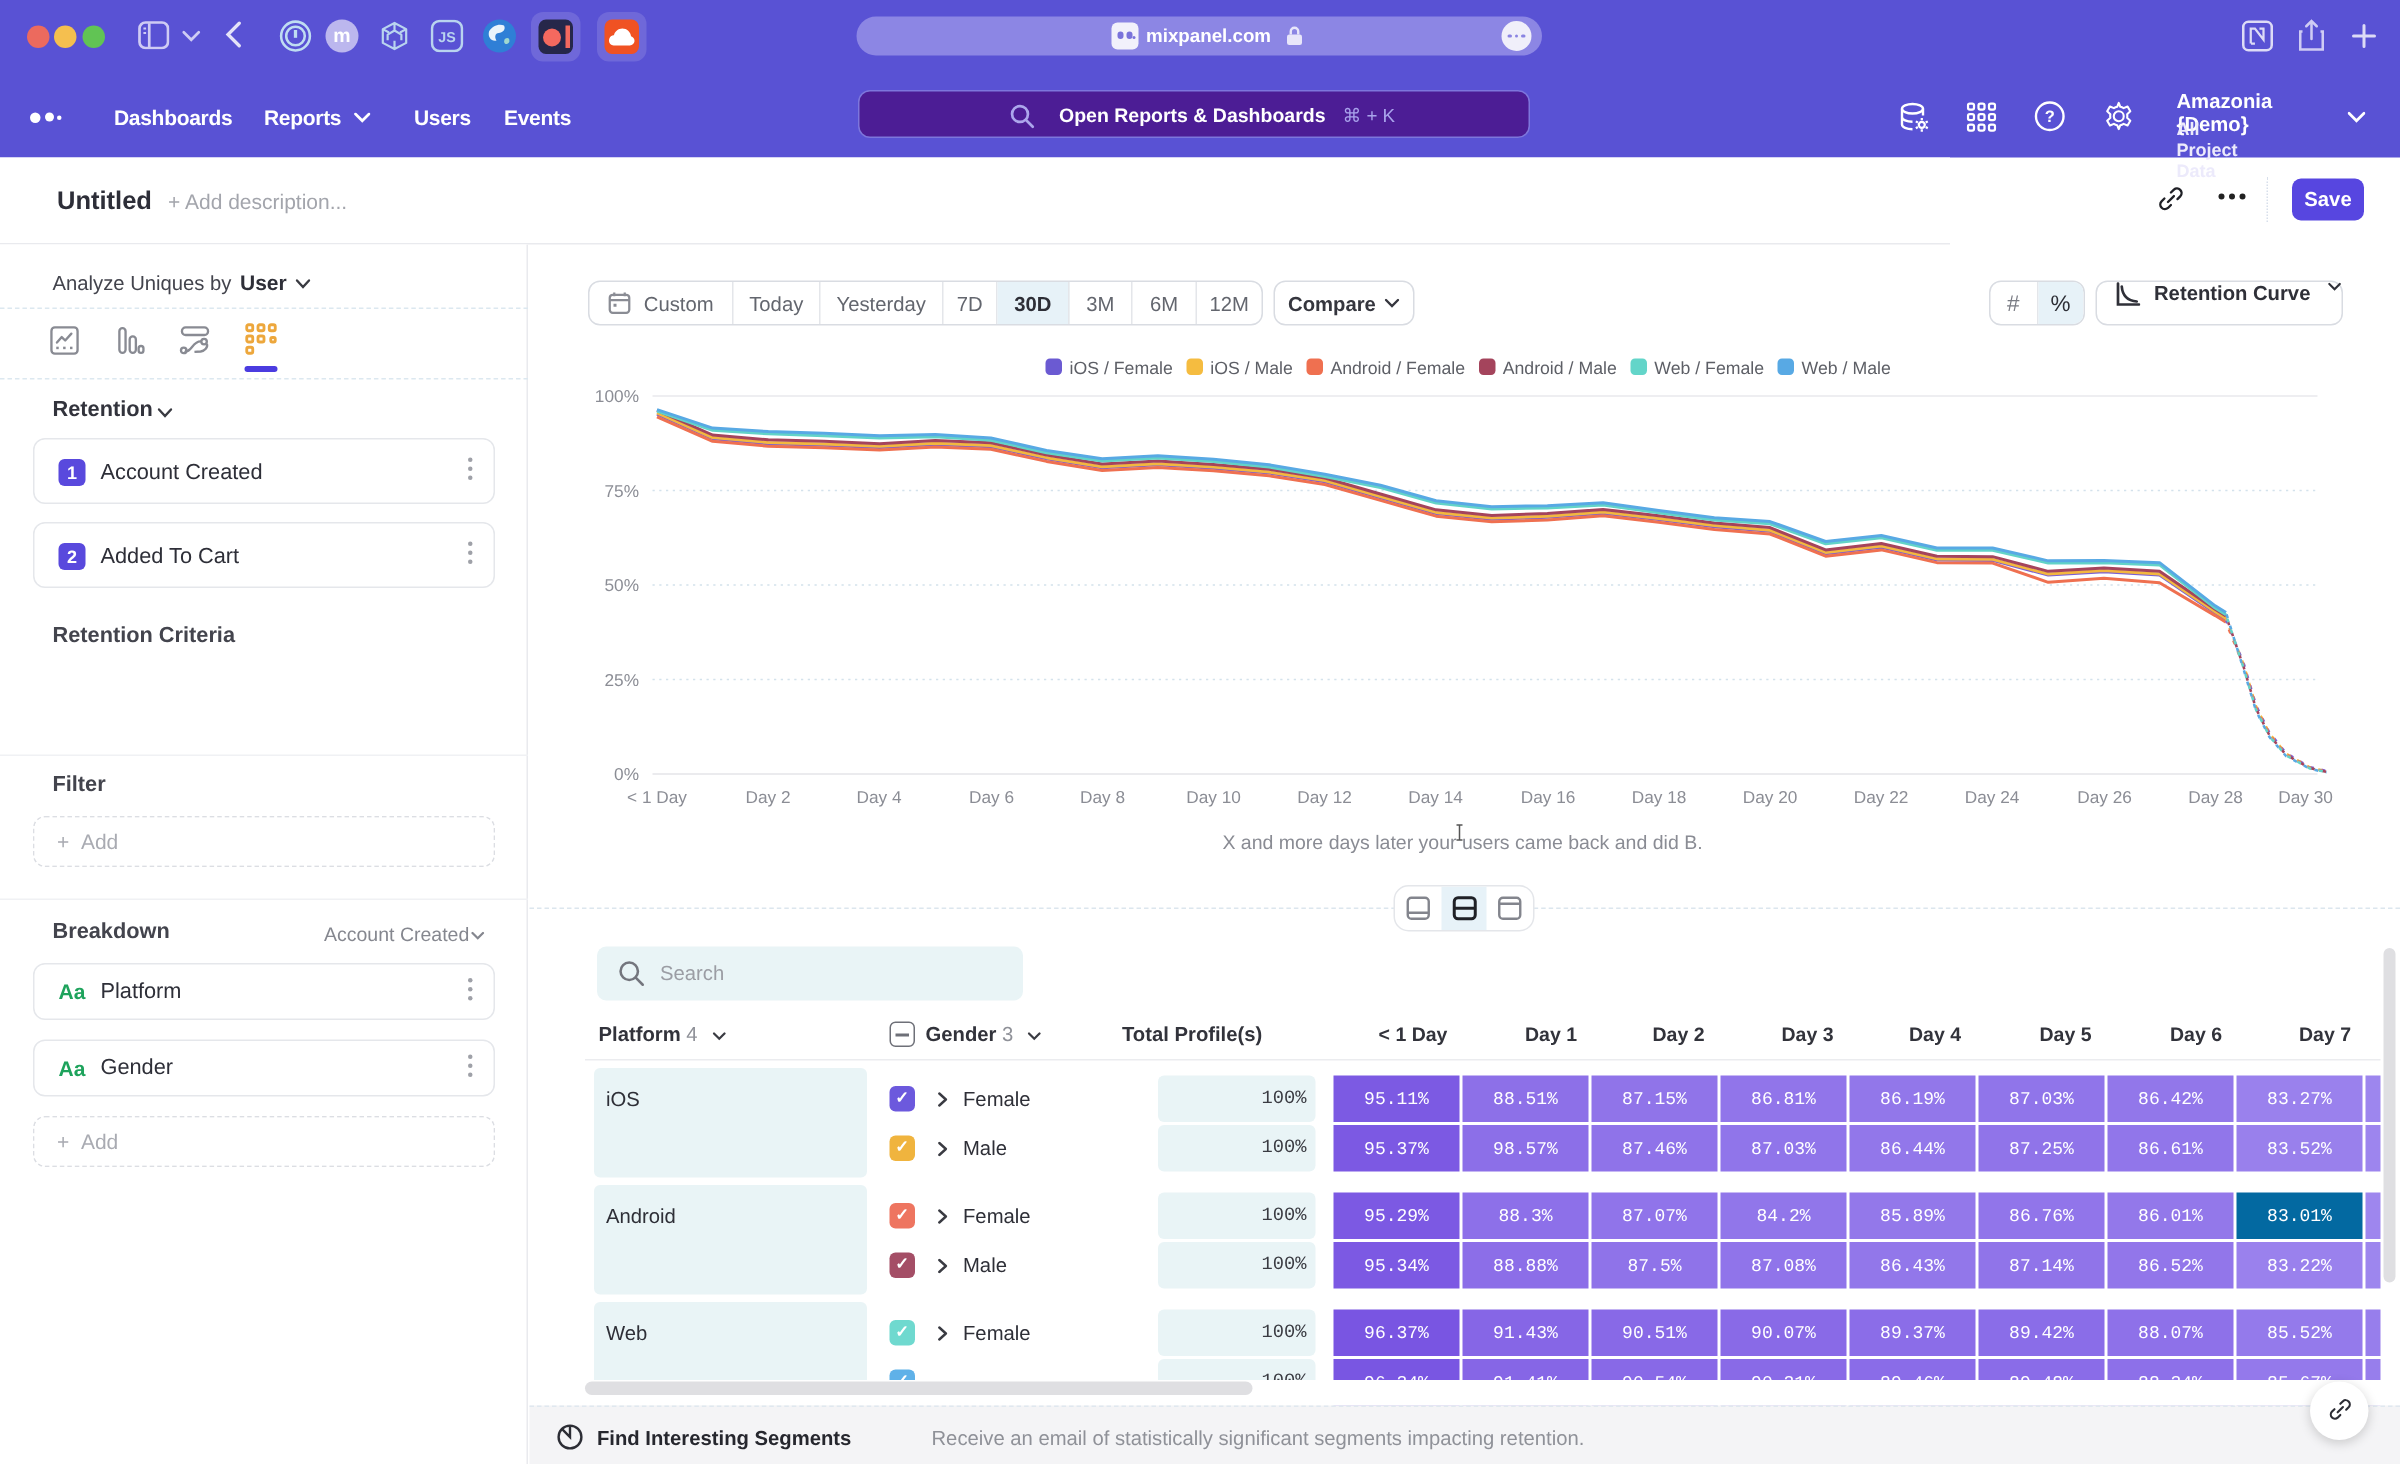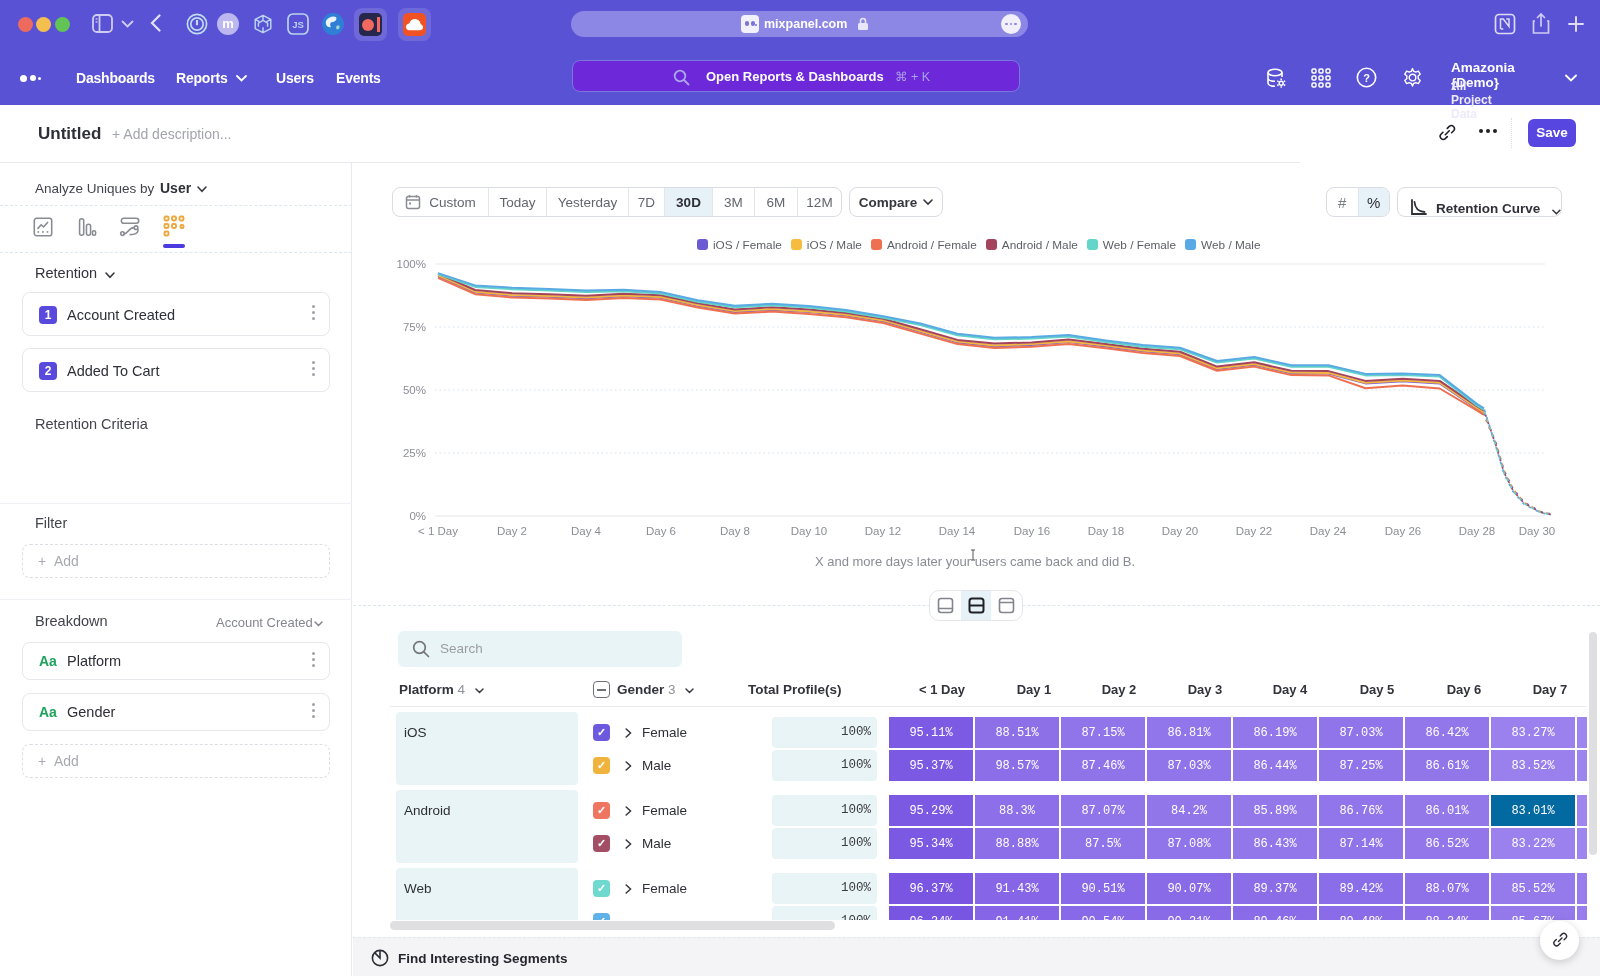--- a/index.html
+++ b/index.html
@@ -7,37 +7,37 @@
 body { font-family:"Liberation Sans", sans-serif; background:#fff; }
 #page { position:relative; width:1600px; height:976px; overflow:hidden; }
 .abs { position:absolute; }
 
 #chrome { position:absolute; left:0; top:0; width:1600px; height:105px; background:#5952d4; }
 .tl { position:absolute; top:17px; width:15px; height:15px; border-radius:50%; }
 .cicon { position:absolute; top:10px; color:#cfccf4; }
 #urlbar { position:absolute; left:571px; top:11px; width:457px; height:26px; background:#8c86e4; border-radius:13px; }
 #navrow { position:absolute; left:0; top:48px; width:1348px; height:57px; color:#fff; }
 .navitem { position:absolute; top:22px; font-size:14px; font-weight:bold; color:#fff; letter-spacing:-0.2px; }
-#navsearch { position:absolute; left:572px; top:12px; width:448px; height:32px; background:#6d28d9; border:1px solid #7d76dc; border-radius:8px; }
+#navsearch { position:absolute; left:572px; top:12px; width:448px; height:32px; background:#4c1d95; border:1px solid #7d76dc; border-radius:8px; }
 
 #titlerow { position:absolute; left:0; top:105px; width:1300px; height:58px; background:#fff; border-bottom:1px solid #e9eaee; }
 #savebtn { position:absolute; left:1528px; top:14px; width:48px; height:28px; background:#5746e0; color:#fff; border-radius:6px; font-size:13.5px; font-weight:bold; text-align:center; line-height:28px; }
 
 #sidebar { position:absolute; left:0; top:163px; width:352px; height:813px; background:#fff; border-right:1px solid #e9eaee; }
-.sb-h { font-weight:normal; font-size:14.5px; color:#32333c; }
+.sb-h { font-weight:bold; font-size:14.5px; color:#32333c; }
 .card { position:absolute; left:22px; width:308px; border:1px solid #e5e7eb; border-radius:8px; background:#fff; }
 .dots3 { position:absolute; right:14px; top:50%; transform:translateY(-50%); width:3px; color:#9fa1a8; }
 .dots3 i { display:block; width:3px; height:3px; border-radius:50%; background:#9fa1a8; margin:0 0 3px; }
 .dashadd { position:absolute; left:22px; width:308px; height:34px; border:1.5px dashed #dcdee3; border-radius:8px; color:#a9abb2; font-size:14px; line-height:32px; padding-left:15px; }
 
 #dategroup { position:absolute; left:392px; top:187px; height:30px; border:1px solid #d9dce2; border-radius:8px; display:flex; align-items:stretch; overflow:hidden; background:#fff; }
 .dcell { font-size:13.5px; color:#63666e; display:flex; align-items:center; justify-content:center; border-right:1px solid #e4e6ea; }
 #comparebtn { position:absolute; left:849px; top:187px; width:94px; height:30px; border:1px solid #d9dce2; border-radius:8px; font-size:13.5px; font-weight:bold; color:#35363e; display:flex; align-items:center; justify-content:center; gap:6px; }
 #numtoggle { position:absolute; left:1326px; top:187px; width:64px; height:30px; border:1px solid #d9dce2; border-radius:8px; display:flex; overflow:hidden; }
-#rcbtn { position:absolute; left:1397px; top:187px; width:165px; height:30px; border:1px solid #d9dce2; border-radius:8px; display:flex; align-items:flex-end; font-size:13.5px; font-weight:bold; color:#2f3038; white-space:nowrap; }
+#rcbtn { position:absolute; left:1397px; top:187px; width:165px; height:30px; border:1px solid #d9dce2; border-radius:8px; display:flex; align-items:flex-start; font-size:13.5px; font-weight:bold; color:#2f3038; white-space:nowrap; }
 
 #legend { position:absolute; left:697px; top:238px; display:flex; gap:9px; font-size:11.8px; color:#5d5f66; align-items:center; }
 .lsw { width:11px; height:11px; border-radius:3px; display:inline-block; margin-right:5px; vertical-align:-1px; }
 
 .shim { position:absolute; background:#e9f4f6; border-radius:4px; }
 .tc { position:absolute; font-family:"Liberation Mono", monospace; font-size:12px; color:#fff; display:flex; align-items:center; justify-content:center; }
 .thead { position:absolute; top:682px; font-size:13.5px; font-weight:bold; color:#32333b; }
 .dhead { position:absolute; top:682px; width:84px; text-align:center; font-size:13px; font-weight:bold; color:#32333b; }
 .plabel { position:absolute; font-size:13.5px; color:#2e2f37; }
 .cb { position:absolute; width:17px; height:17px; border-radius:4px; color:#fff; font-size:11px; font-weight:bold; text-align:center; line-height:17px; }
@@ -555,20 +555,21 @@
 
 <div class="abs" style="left:390px;top:921px;width:445px;height:9px;border-radius:5px;background:#dfdfe2"></div>
 <div class="abs" style="left:1589px;top:632px;width:8px;height:223px;border-radius:4px;background:#dfdfe2"></div>
 
 <div id="bottombar">
   <svg class="abs" style="left:18px;top:11px" width="18" height="18" viewBox="0 0 18 18">
         <circle cx="9" cy="9" r="7.6" fill="none" stroke="#2c2d35" stroke-width="1.6"></circle>
         <path d="M9 1.4 V9 L3.6 3.6" fill="none" stroke="#2c2d35" stroke-width="1.6"></path>
       </svg>
   <span class="abs" style="left:45px;top:13px;font-size:13.5px;font-weight:bold;color:#26272e">Find Interesting Segments</span>
+  <span class="abs" style="left:268px;top:13px;font-size:13.5px;color:#8f9198">Receive an email of statistically significant segments impacting retention.</span>
 </div>
 <div class="abs" style="left:1540px;top:921px;width:39px;height:39px;border-radius:50%;background:#fff;box-shadow:0 2px 8px rgba(0,0,0,0.18)">
   <svg style="position:absolute;left:11px;top:11px" width="17" height="17" viewBox="0 0 24 24">
         <path d="M10.5 13.5 l5-5 M13 16 l-2.5 2.5 a3.9 3.9 0 0 1-5.5-5.5 L7.5 10.5 M13 5.5 l2.5-2.5 a3.9 3.9 0 0 1 5.5 5.5 L18.5 11" fill="none" stroke="#2c2d35" stroke-width="2" stroke-linecap="round"></path>
       </svg>
 </div>
 
 </div>
 
 </body></html>

